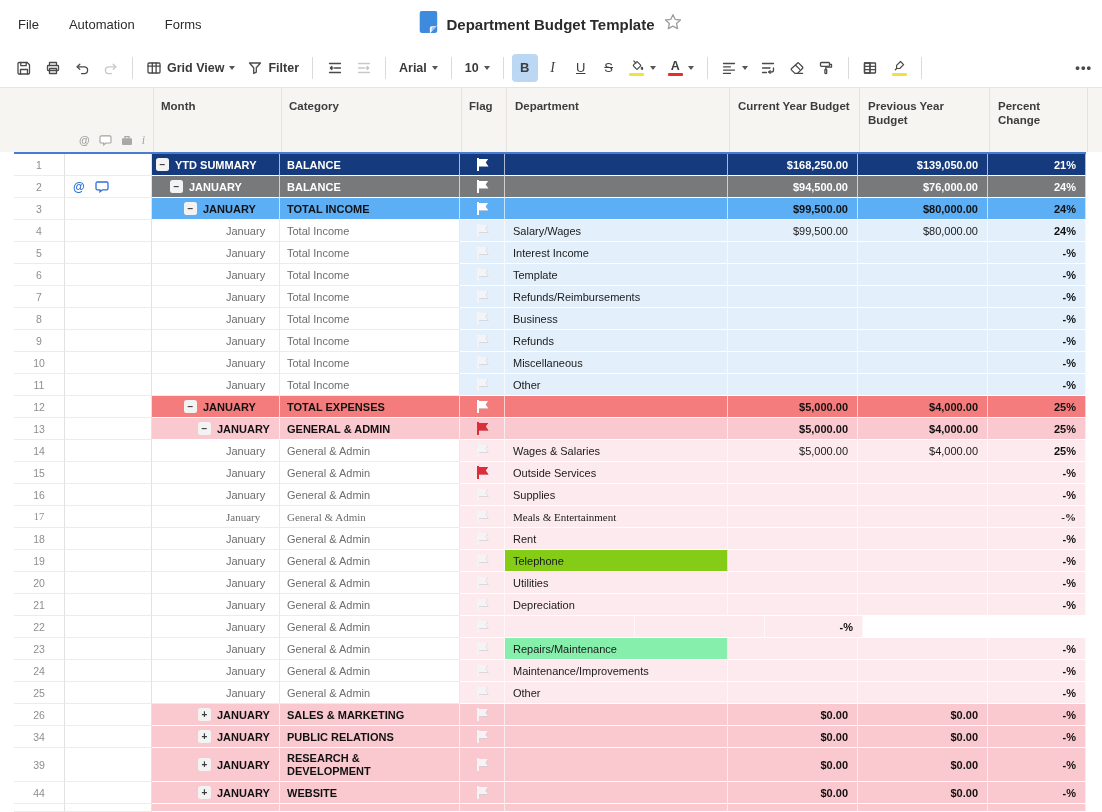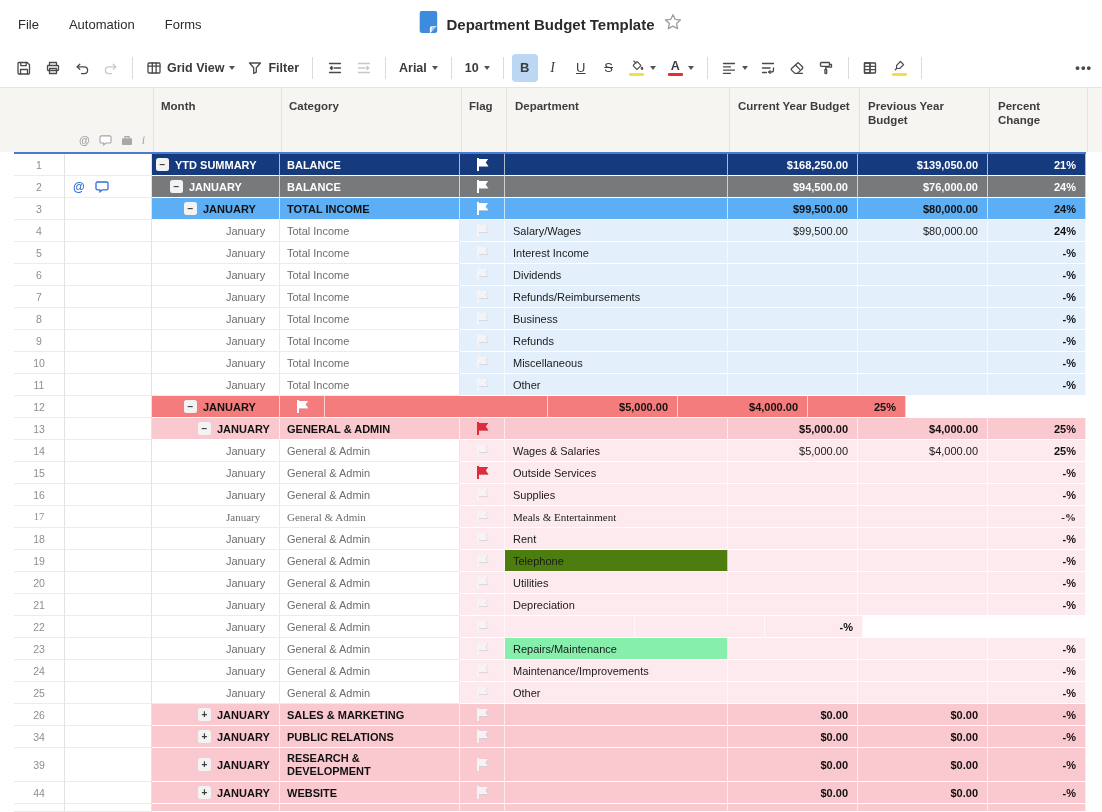--- a/index.html
+++ b/index.html
@@ -415,21 +415,21 @@
 
       <span class="mlabel dim">January</span>
     </div>
     <div class="cell c-cat plain">
       <span class="clabel dim">Total Income</span>
     </div>
     <div class="cell c-flag colored" style="background: rgb(227, 240, 252);">
       <span class="flag f-pale"></span>
     </div>
     <div class="cell c-desc colored" style="background: rgb(227, 240, 252);">
-      <span class="dlabel" style="color: rgb(26, 26, 26);">Dividends</span>
+      <span class="dlabel" style="color: rgb(26, 26, 26);">Template</span>
     </div>
     <div class="cell c-cur colored" style="background: rgb(227, 240, 252);">
       <span class="vlabel" style="color: rgb(26, 26, 26); font-weight: 400;"></span>
     </div>
     <div class="cell c-prev colored" style="background: rgb(227, 240, 252);">
       <span class="vlabel" style="color: rgb(26, 26, 26); font-weight: 400;"></span>
     </div>
     <div class="cell c-pct colored" style="background: rgb(227, 240, 252);">
       <span class="vlabel" style="color: rgb(17, 17, 17);">-%</span>
     </div>
@@ -576,20 +576,23 @@
     <div class="cell c-rmargin"></div>
   </div>
     <div class="row" style="height: 22px;">
     <div class="cell c-margin"></div>
     <div class="cell c-num plain gut">12</div>
     <div class="cell c-gutter plain gut"></div>
     <div class="cell c-month colored" style="background: rgb(245, 124, 124); padding-left: 32px;">
       <span class="collapse">−</span>
       <span class="mlabel b" style="color: rgb(17, 17, 17);">JANUARY</span>
     </div>
+    <div class="cell c-cat colored" style="background: rgb(245, 124, 124);">
+      <span class="clabel b" style="color: rgb(17, 17, 17);">TOTAL EXPENSES</span>
+    </div>
     <div class="cell c-flag colored" style="background: rgb(245, 124, 124);">
       <span class="flag f-white"></span>
     </div>
     <div class="cell c-desc colored" style="background: rgb(245, 124, 124);">
       <span class="dlabel" style="color: rgb(17, 17, 17);"></span>
     </div>
     <div class="cell c-cur colored" style="background: rgb(245, 124, 124);">
       <span class="vlabel" style="color: rgb(17, 17, 17); font-weight: 700;">$5,000.00</span>
     </div>
     <div class="cell c-prev colored" style="background: rgb(245, 124, 124);">
@@ -775,21 +778,21 @@
     <div class="cell c-month plain" style="padding-left: 74px;">
 
       <span class="mlabel dim">January</span>
     </div>
     <div class="cell c-cat plain">
       <span class="clabel dim">General &amp; Admin</span>
     </div>
     <div class="cell c-flag colored" style="background: rgb(253, 234, 238);">
       <span class="flag f-pale"></span>
     </div>
-    <div class="cell c-desc colored" style="background: #4d7c0f;">
+    <div class="cell c-desc colored" style="background: #84cc16;">
       <span class="dlabel" style="color: rgb(26, 26, 26);">Telephone</span>
     </div>
     <div class="cell c-cur colored" style="background: rgb(253, 234, 238);">
       <span class="vlabel" style="color: rgb(26, 26, 26); font-weight: 400;"></span>
     </div>
     <div class="cell c-prev colored" style="background: rgb(253, 234, 238);">
       <span class="vlabel" style="color: rgb(26, 26, 26); font-weight: 400;"></span>
     </div>
     <div class="cell c-pct colored" style="background: rgb(253, 234, 238);">
       <span class="vlabel" style="color: rgb(17, 17, 17);">-%</span>

